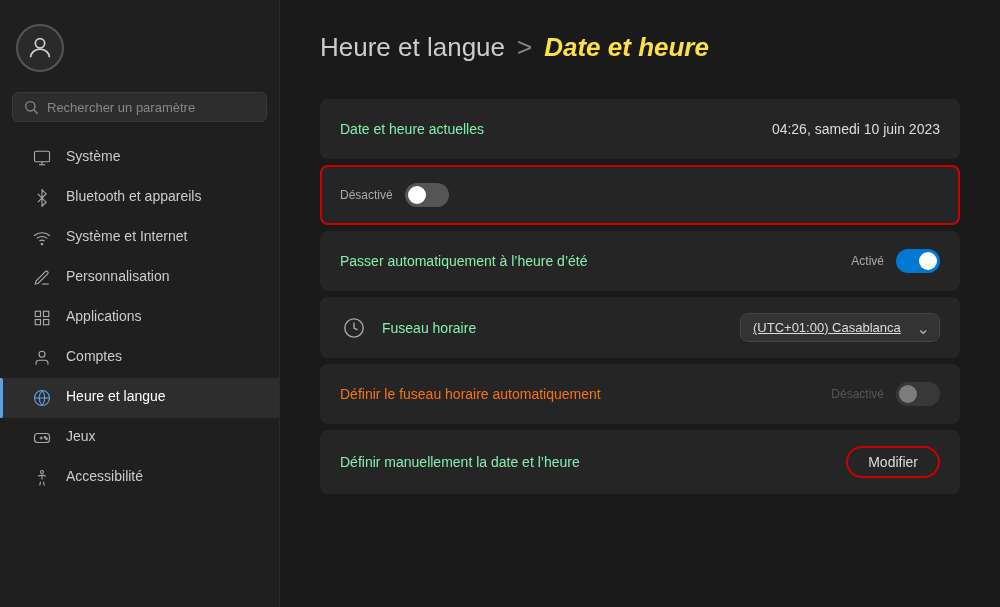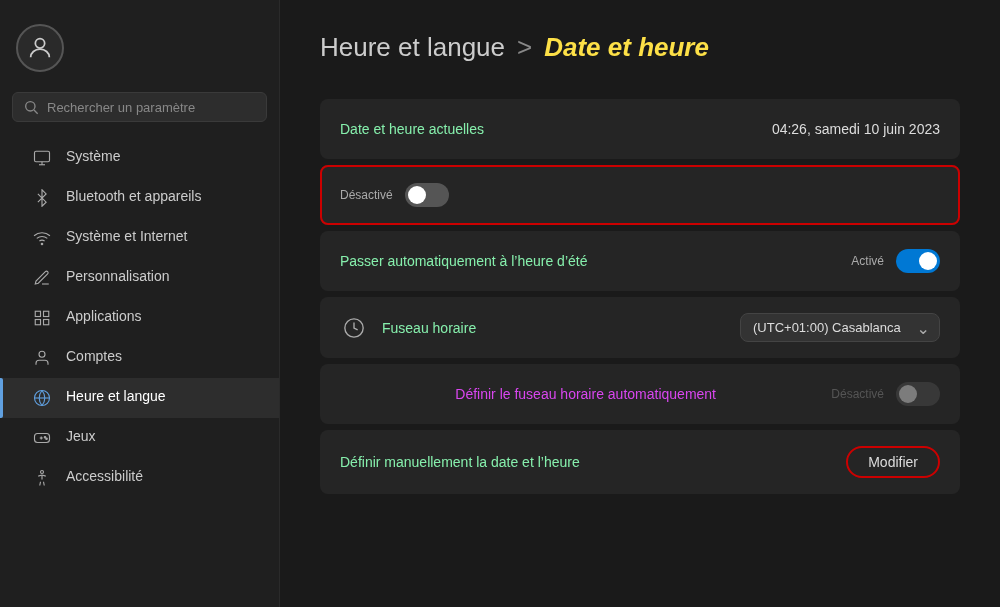--- a/index.html
+++ b/index.html
@@ -198,22 +198,21 @@
       flex-shrink: 0;
     }
 
     .row-label {
       flex: 1;
       font-size: 14px;
       color: #86efac;
     }
 
     .row-label.dimmed {
-      color: #d946ef;
-      text-align: center;
+      color: #f97316;
     }
 
     .row-value {
       font-size: 12px;
       color: #aaa;
       margin-right: 12px;
     }
 
     .row-value.dimmed {
       color: #555;
@@ -271,20 +270,21 @@
     .dropdown-select {
       background: #333;
       border: 1px solid #444;
       border-radius: 8px;
       color: #ddd;
       font-size: 13px;
       padding: 6px 36px 6px 12px;
       appearance: none;
       cursor: pointer;
       min-width: 200px;
+      text-decoration: underline;
     }
 
     .dropdown-wrapper {
       position: relative;
       display: inline-block;
     }
 
     .dropdown-wrapper::after {
       content: '⌄';
       position: absolute;

